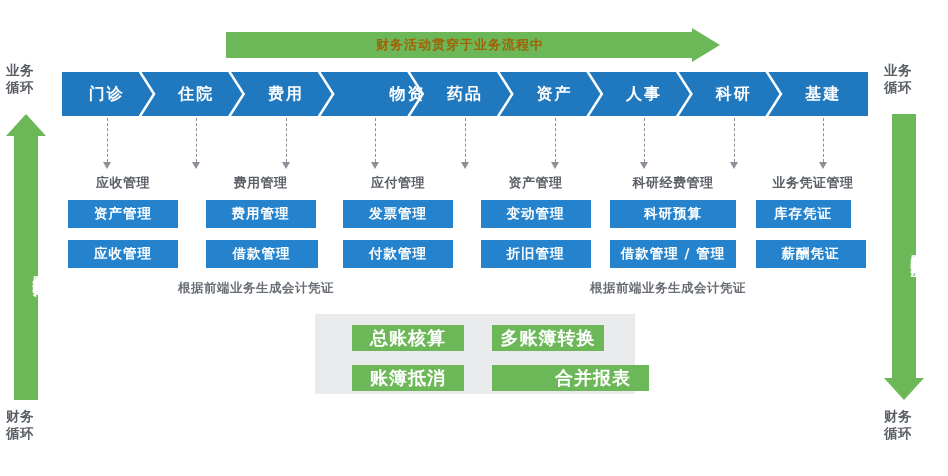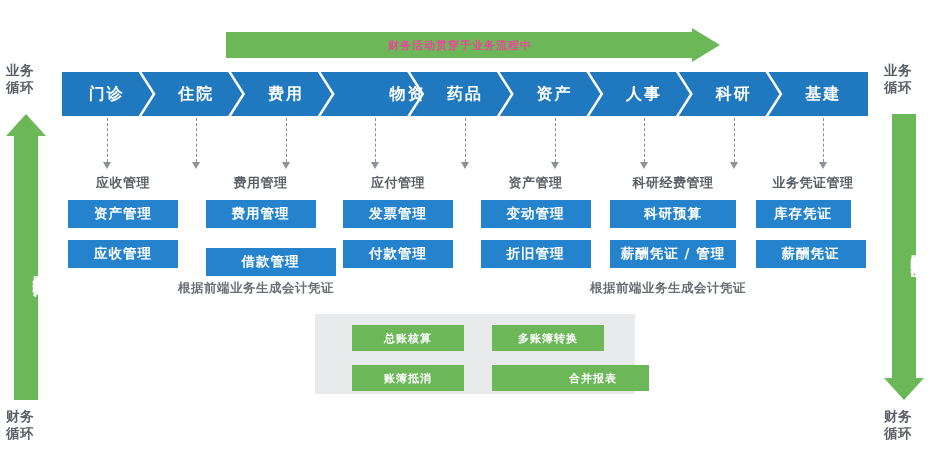--- a/index.html
+++ b/index.html
@@ -38,21 +38,21 @@
     font-size:12.5px;font-weight:bold;line-height:14.5px;
     writing-mode:vertical-rl;text-orientation:upright;
     display:flex;align-items:flex-start;justify-content:center;
     letter-spacing:1px;
   }
 
   
   .harrow-body{background:#6cb858;}
   .harrow-head{position:absolute;width:0;height:0;}
   .harrow-label{
-    position:absolute;color:#ec4899;font-size:11px;font-weight:bold;
+    position:absolute;color:#a16207;font-size:13px;font-weight:bold;
     letter-spacing:1px;white-space:nowrap;
   }
 
   
   #chevbar{left:62px;top:72px;width:806px;height:44px;background:#2078be;}
   .chev-label{
     position:absolute;top:72px;height:44px;
     color:#ffffff;font-size:16px;font-weight:bold;letter-spacing:2px;
     display:flex;align-items:center;justify-content:center;
   }
@@ -88,21 +88,21 @@
     position:absolute;color:#6a6f76;font-size:12.5px;font-weight:bold;
     letter-spacing:.5px;white-space:nowrap;
   }
 
   
   #greypanel{
     left:315px;top:314px;width:320px;height:80px;background:#e9eaec;
   }
   .gbox{
     position:absolute;height:26px;background:#6cb858;
-    color:#ffffff;font-size:11px;font-weight:bold;letter-spacing:1px;
+    color:#ffffff;font-size:18px;font-weight:bold;letter-spacing:1px;
     display:flex;align-items:center;justify-content:center;white-space:nowrap;
   }
 </style>
 </head>
 <body>
 
 <div id="stage">
 
   <div class="abs" style="left:226px;top:28px;width:494px;height:34px;">
     <div class="abs harrow-body" style="left:0;top:4px;width:468px;height:26px;"></div>
@@ -185,30 +185,30 @@
       <div class="conn" style="left: 823px; top: 118px; height: 44px;"></div>
       <div class="conn-head" style="left: 819px; top: 162px;"></div>
     </div>
 
   <div id="groups">
       <div class="grp-label" style="left: 68px; top: 174px; width: 110px;">应收管理</div>
       <div class="mbox" style="left: 68px; top: 200px; width: 110px;">资产管理</div>
       <div class="mbox" style="left: 68px; top: 240px; width: 110px;">应收管理</div>
       <div class="grp-label" style="left: 205.5px; top: 174px; width: 110px;">费用管理</div>
       <div class="mbox" style="left: 205.5px; top: 200px; width: 110px;">费用管理</div>
-      <div class="mbox" style="left: 205.5px; top: 240px; width: 130px; margin-top: 8px;">借款管理</div>
+      <div class="mbox" style="left: 205.5px; top: 240px; width: 112px;">借款管理</div>
       <div class="grp-label" style="left: 343px; top: 174px; width: 110px;">应付管理</div>
       <div class="mbox" style="left: 343px; top: 200px; width: 110px;">发票管理</div>
       <div class="mbox" style="left: 343px; top: 240px; width: 110px;">付款管理</div>
       <div class="grp-label" style="left: 480.5px; top: 174px; width: 110px;">资产管理</div>
       <div class="mbox" style="left: 480.5px; top: 200px; width: 110px;">变动管理</div>
       <div class="mbox" style="left: 480.5px; top: 240px; width: 110px;">折旧管理</div>
       <div class="grp-label" style="left: 610px; top: 174px; width: 126px;">科研经费管理</div>
       <div class="mbox" style="left: 610px; top: 200px; width: 126px;">科研预算</div>
-      <div class="mbox" style="left: 610px; top: 240px; width: 126px;">薪酬凭证 / 管理</div>
+      <div class="mbox" style="left: 610px; top: 240px; width: 126px;">借款管理 / 管理</div>
       <div class="grp-label" style="left: 758px; top: 174px; width: 110px;">业务凭证管理</div>
       <div class="mbox" style="left: 755.5px; top: 200px; width: 95px;">库存凭证</div>
       <div class="mbox" style="left: 755.5px; top: 240px; width: 110px;">薪酬凭证</div>
     </div>
 
   <div class="cap-note" style="left:178px;top:280px;">根据前端业务生成会计凭证</div>
   <div class="cap-note" style="left:590px;top:280px;">根据前端业务生成会计凭证</div>
 
   <div class="abs" id="greypanel"></div>
   <div id="gboxes">

